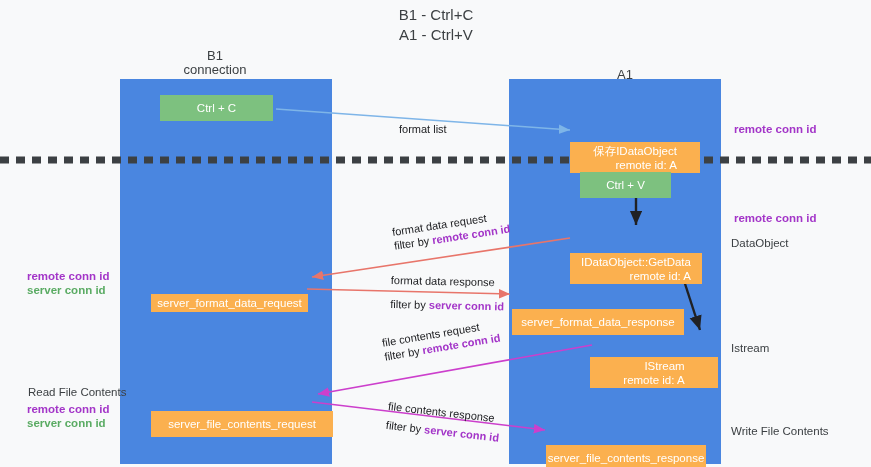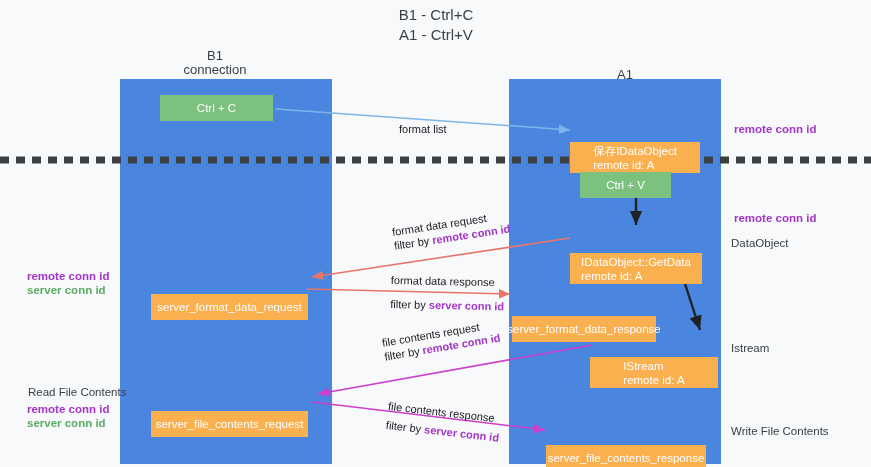--- a/index.html
+++ b/index.html
@@ -39,21 +39,21 @@
   .node {
     position: absolute;
     box-sizing: border-box;
     display: flex;
     flex-direction: column;
     align-items: center;
     justify-content: center;
     color: #ffffff;
     font-size: 11.5px;
     line-height: 14px;
-    text-align: left;
+    text-align: right;
     padding: 2px 4px;
     white-space: pre-line;
   }
   .node.green { background: #7dc17f; }
   .node.orange { background: #fbb04f; margin-top: 27px; }
   .side-label {
     position: absolute;
     font-size: 11.5px;
     line-height: 15px;
     color: #3c4043;
@@ -123,33 +123,33 @@
 
     <line x1="676" y1="256" x2="700" y2="330" stroke="#202124" stroke-width="2.4" marker-end="url(#ah-black)"></line>
 
     <line x1="592" y1="345" x2="318" y2="394" stroke="#cc3fcc" stroke-width="1.6" marker-end="url(#ah-mag)"></line>
 
     <line x1="312" y1="402" x2="545" y2="430" stroke="#cc3fcc" stroke-width="1.6" marker-end="url(#ah-mag)"></line>
   </svg>
 
   <div class="node green" style="left:160px; top:95px; width:113px; height:26px;">Ctrl + C</div>
 
-  <div class="node orange" style="left:151px; top:267px; width:157px; height:26px;">server_format_data_request</div>
+  <div class="node orange" style="left:151px; top:267px; width:157px; height:18px;">server_format_data_request</div>
 
-  <div class="node orange" style="left:151px; top:384px; width:157px; height:26px;">server_file_contents_request</div>
+  <div class="node orange" style="left:151px; top:384px; width:182px; height:26px;">server_file_contents_request</div>
 
   <div class="node orange" style="left:570px; top:115px; width:130px; height:31px;">保存IDataObject
 remote id: A</div>
 
   <div class="node green" style="left:580px; top:172px; width:91px; height:26px;">Ctrl + V</div>
 
   <div class="node orange" style="left:570px; top:226px; width:132px; height:31px;">IDataObject::GetData
 remote id: A</div>
 
-  <div class="node orange" style="left:512px; top:289px; width:144px; height:26px;">server_format_data_response</div>
+  <div class="node orange" style="left:512px; top:282px; width:172px; height:26px;">server_format_data_response</div>
 
   <div class="node orange" style="left:590px; top:330px; width:128px; height:31px;">IStream
 remote id: A</div>
 
   <div class="node orange" style="left:546px; top:418px; width:160px; height:26px;">server_file_contents_response</div>
 
   <div class="edge-label" style="left:399px; top:102px; transform:rotate(0deg);margin-top:20px;">format list</div>
 
   <div class="edge-label" style="left:391px; top:225px; transform:rotate(-8.5deg);">
     <div>format data request</div>

